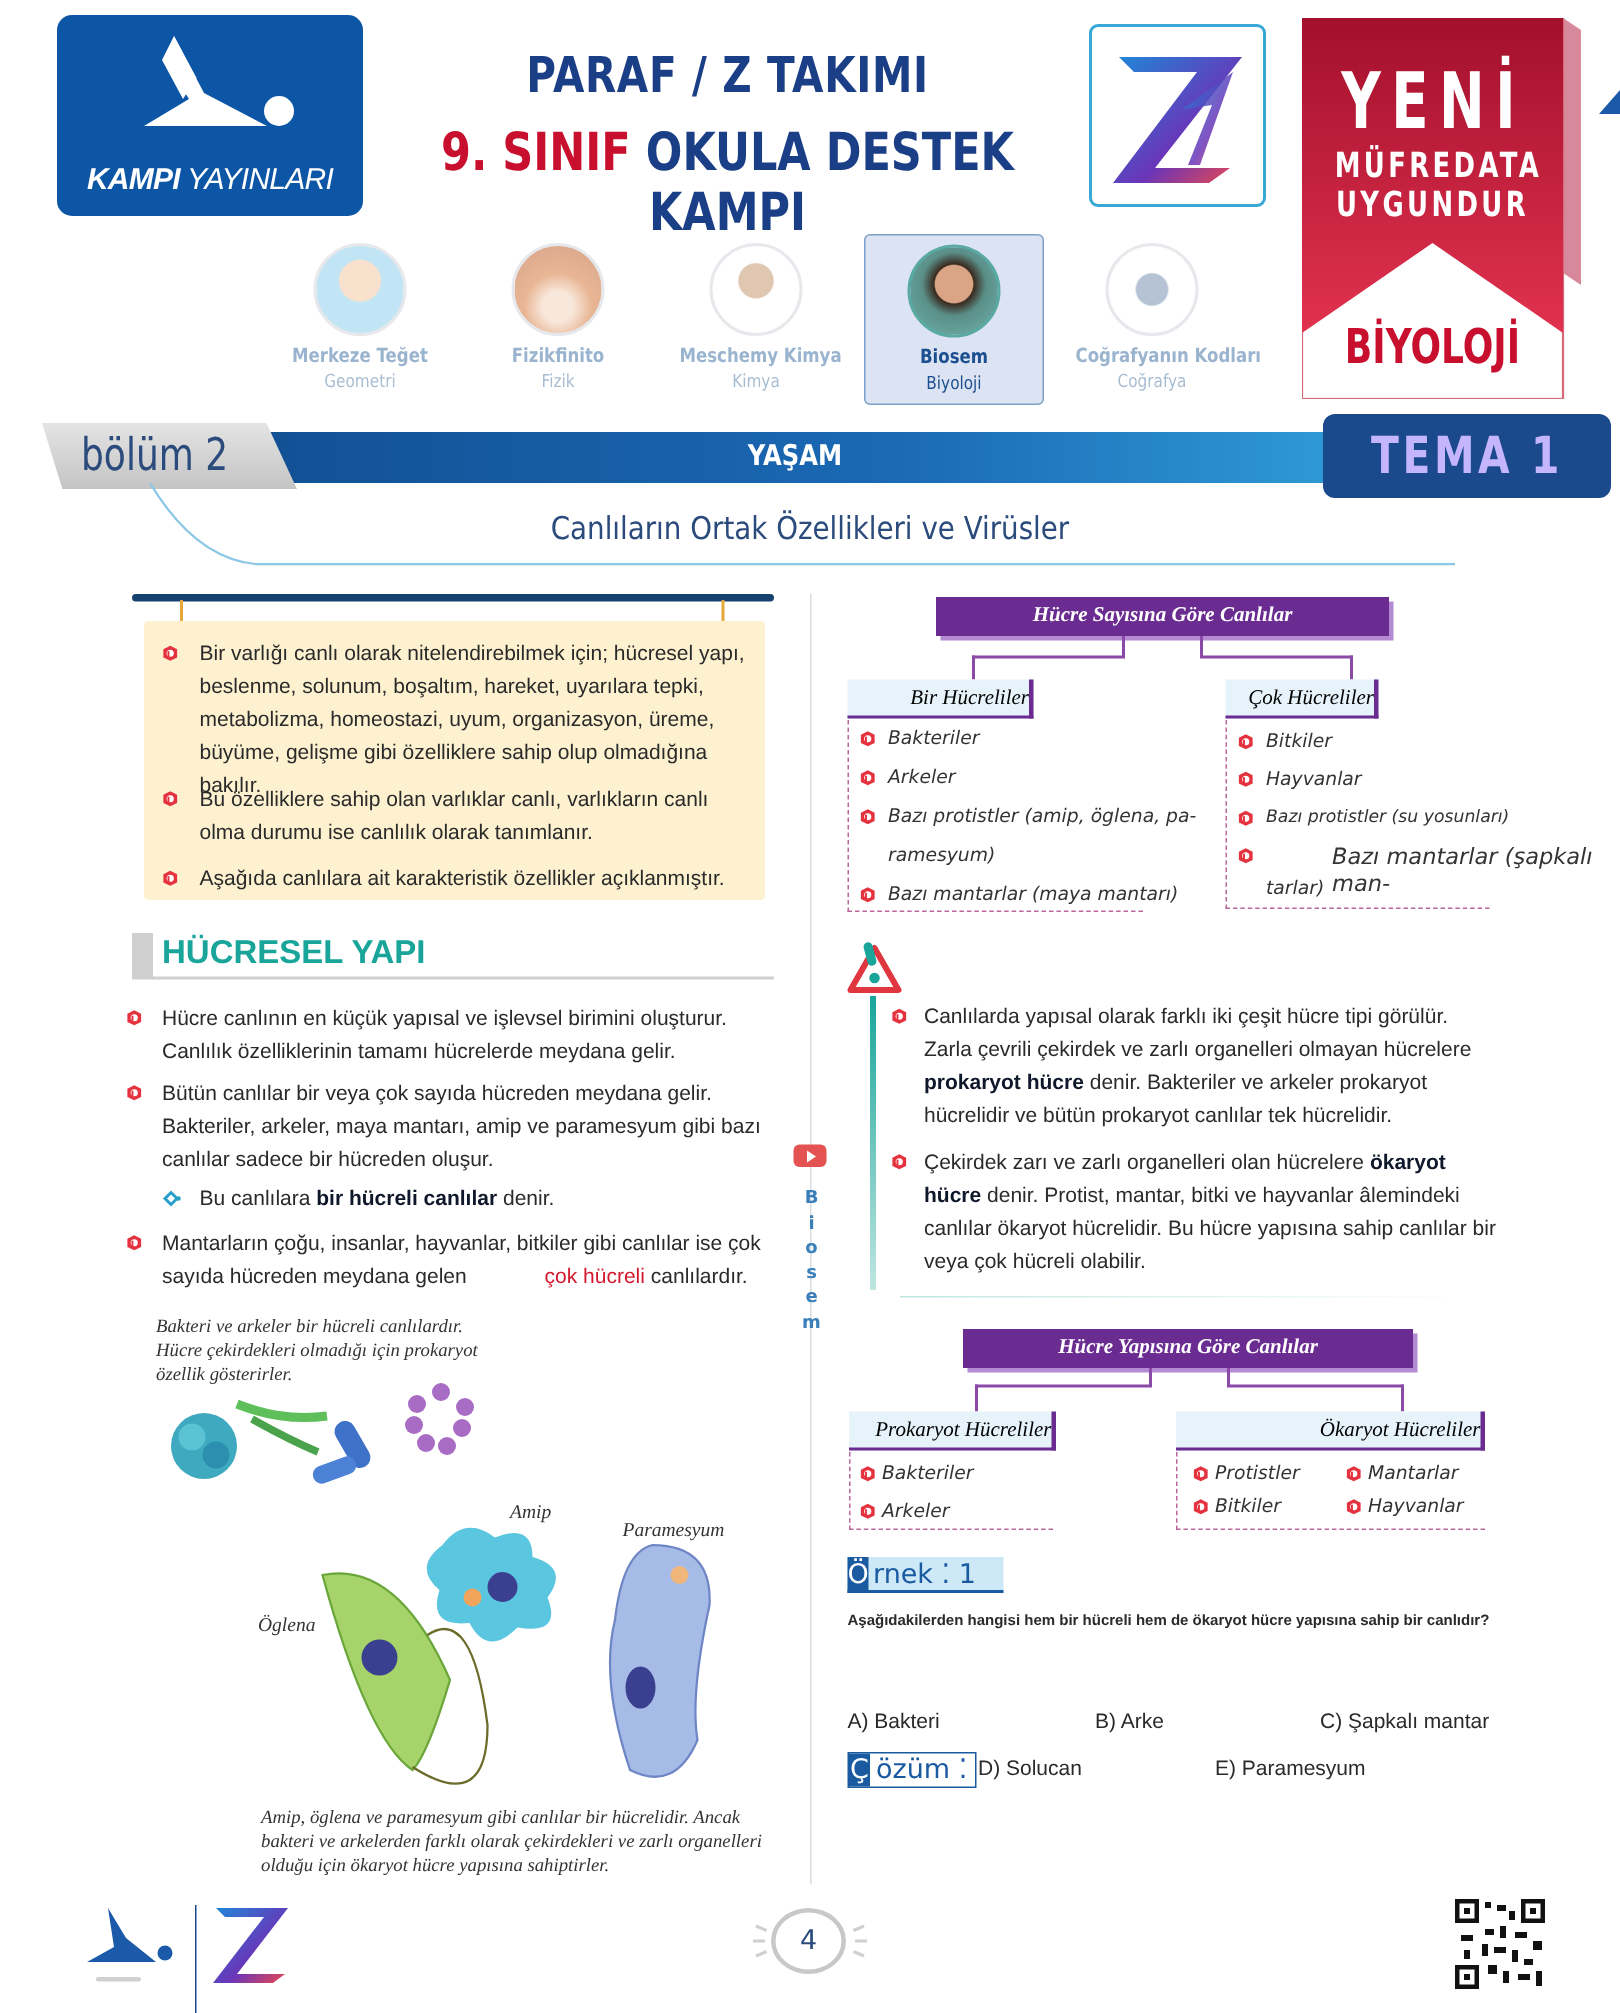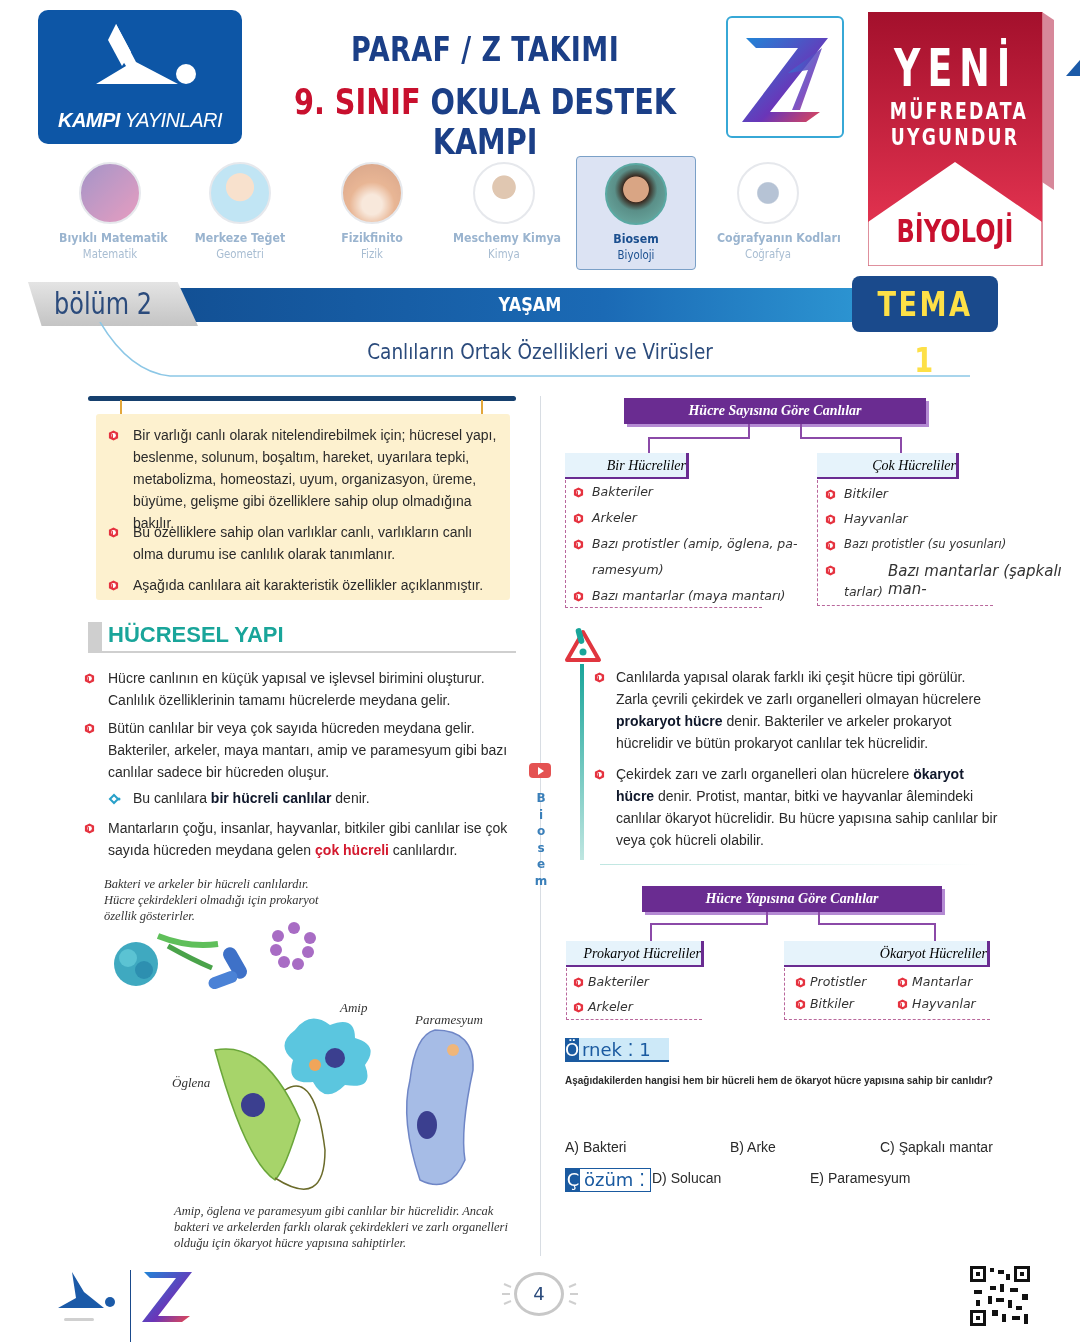--- a/index.html
+++ b/index.html
@@ -31,33 +31,33 @@
   .author.active .avatar { opacity: 1; border-color: #5aa9a3; }
   .author-name { margin-top: 6px; font-size: 13px; font-weight: bold; color: #9ab4cf; font-family: "DejaVu Sans", sans-serif; transform: scaleX(0.85); white-space: nowrap; }
   .author-subj { margin-top: 2px; font-size: 12px; color: #a8bdd2; font-family: "DejaVu Sans", sans-serif; transform: scaleX(0.85); }
   .author.active .author-name, .author.active .author-subj { color: #1b4f8f; }
 
   
   .band-grey { left: 28px; top: 282px; width: 170px; height: 44px; background: linear-gradient(180deg, #e4e4e4, #c4c4c4); clip-path: polygon(0 0, 88% 0, 100% 100%, 8% 100%); }
   .band-blue { left: 160px; top: 288px; width: 740px; height: 34px; background: linear-gradient(90deg, #124f93 0%, #1b6ab5 60%, #2f9bd6 100%); clip-path: polygon(0 0, 100% 0, 100% 100%, 3% 100%); }
   .bolum { left: 54px; top: 286px; font-family: "DejaVu Sans", sans-serif; font-size: 30px; color: #2b4b7c; transform: scaleX(0.8); transform-origin: left; }
   .yasam { left: 430px; top: 293px; width: 200px; text-align: center; color: #fff; font-weight: bold; font-size: 19px; font-family: "DejaVu Sans", sans-serif; transform: scaleX(0.85); }
-  .tema { left: 852px; top: 276px; width: 146px; height: 56px; background: #1a4a8c; border-radius: 8px; color: #fde047; text-align: center; font-family: "DejaVu Sans", sans-serif; font-weight: bold; font-size: 34px; line-height: 56px; letter-spacing: 3px; }
+  .tema { left: 882px; top: 276px; width: 192px; height: 56px; background: #1a4a8c; border-radius: 8px; color: #c4b5fd; text-align: center; font-family: "DejaVu Sans", sans-serif; font-weight: bold; font-size: 34px; line-height: 56px; letter-spacing: 3px; }
   .tema span { display: inline-block; transform: scaleX(0.8); }
   .subtitle { left: 250px; top: 340px; width: 580px; text-align: center; font-family: "DejaVu Sans", sans-serif; font-size: 21px; color: #2b4b7c; transform: scaleX(0.88); }
   .curve { left: 90px; top: 322px; }
 
   
   .yellow-bar { left: 88px; top: 396px; width: 428px; height: 5px; background: #16406e; border-radius: 3px; }
   .peg { width: 2px; height: 22px; background: #e3a73a; top: 400px; }
   .yellow-box { left: 96px; top: 414px; width: 414px; height: 186px; background: #fdf1cf; border-radius: 3px; }
   .para { position: absolute; font-size: 14px; line-height: 22px; color: #2a2a2a; }
   .bullet { position: absolute; width: 11px; height: 11px; }
   .hb { color: #0f172a; font-weight: bold; }
-  .hr { color: #d3192e; font-weight: bold; }
+  .hr { color: #d3192e; font-weight: normal; margin-left: 48px; }
 
   .section-h { left: 88px; top: 622px; width: 428px; height: 30px; }
   .section-h .grey { position: absolute; left: 0; top: 0; width: 14px; height: 30px; background: #cfcfcf; }
   .section-h .line { position: absolute; left: 0; top: 29px; width: 428px; height: 2px; background: #cfcfcf; }
   .section-h .txt { position: absolute; left: 20px; top: 0; font-size: 22px; font-weight: bold; color: #19a59a; }
 
   .caption { position: absolute; font-family: "Liberation Serif", serif; font-style: italic; font-size: 12.5px; line-height: 16px; color: #333; }
   .lbl { position: absolute; font-family: "Liberation Serif", serif; font-style: italic; font-size: 13px; color: #333; }
 
   
@@ -134,25 +134,20 @@
   <div class="ribbon-text rb-yeni">YENİ</div>
   <div class="ribbon-text rb-muf">MÜFREDATA</div>
   <div class="ribbon-text rb-uyg">UYGUNDUR</div>
   <div class="ribbon-text rb-bio">BİYOLOJİ</div>
 </div>
 <svg class="abs" style="left:1066px;top:60px" width="14" height="20">
     <polygon points="14,0 14,16 0,16" fill="#1b5aa8"></polygon>
   </svg>
 
 <div class="abs authors">
-  <div class="author" style="left:0">
-    <div class="avatar" style="background:linear-gradient(135deg,#5b3f9c,#d44e8e)"></div>
-    <div class="author-name">Bıyıklı Matematik</div>
-    <div class="author-subj">Matematik</div>
-  </div>
   <div class="author" style="left:130px">
     <div class="avatar" style="background:radial-gradient(circle at 50% 40%,#f3c9a5 30%,#8fd0ec 32%)"></div>
     <div class="author-name">Merkeze Teğet</div>
     <div class="author-subj">Geometri</div>
   </div>
   <div class="author" style="left:262px">
     <div class="avatar" style="background:radial-gradient(circle at 50% 70%,#f3d6bf 20%,#d77b3f 45%,#b65a2a)"></div>
     <div class="author-name">Fizikfinito</div>
     <div class="author-subj">Fizik</div>
   </div>
@@ -301,21 +296,21 @@
 <svg class="bullet abs" style="left:573px;top:539px">
     <use href="#pb"></use>
   </svg>
 <div class="ti" style="left:592px;top:536px">Bazı protistler (amip, öglena, pa-</div>
 <div class="ti" style="left:592px;top:562px">ramesyum)</div>
 <svg class="bullet abs" style="left:573px;top:591px">
     <use href="#pb"></use>
   </svg>
 <div class="ti" style="left:592px;top:588px">Bazı mantarlar (maya mantarı)</div>
 
-<div class="tree-sub" style="left:817px;top:453px;width:142px">Çok Hücreliler</div>
+<div class="tree-sub" style="left:817px;top:453px;width:102px">Çok Hücreliler</div>
 <div class="dash-box" style="left:817px;top:480px;width:176px;height:126px"></div>
 <svg class="bullet abs" style="left:825px;top:489px">
     <use href="#pb"></use>
   </svg>
 <div class="ti" style="left:844px;top:486px">Bitkiler</div>
 <svg class="bullet abs" style="left:825px;top:514px">
     <use href="#pb"></use>
   </svg>
 <div class="ti" style="left:844px;top:511px">Hayvanlar</div>
 <svg class="bullet abs" style="left:825px;top:540px">

